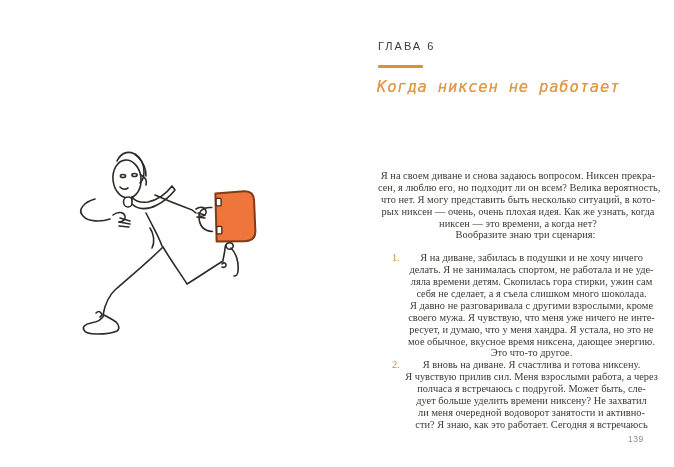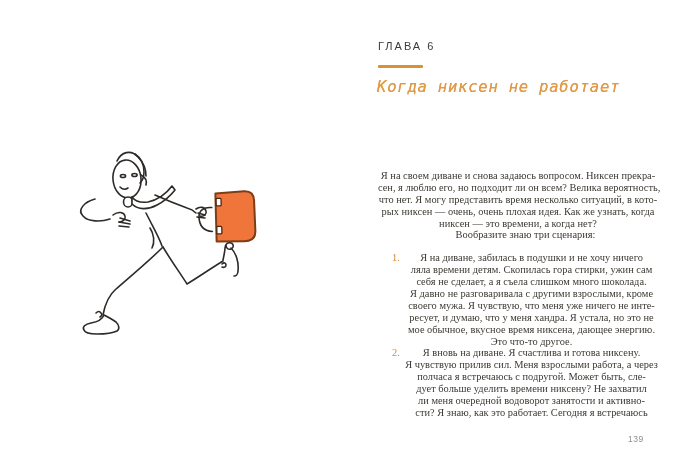--- a/index.html
+++ b/index.html
@@ -111,30 +111,31 @@
   </svg>
 
   <div class="chapter-label">ГЛАВА 6</div>
   <div class="chapter-rule"></div>
   <div class="chapter-title">Когда никсен не работает</div>
 
   <div class="body-text">
     <div>
       <div class="tl">Я на своем диване и снова задаюсь вопросом. Никсен прекра-</div>
       <div class="tl">сен, я люблю его, но подходит ли он всем? Велика вероятность,</div>
-      <div class="tl">что нет. Я могу представить время несколько ситуаций, в кото-</div>
+      <div class="tl">что нет. Я могу представить быть несколько ситуаций, в кото-</div>
       <div class="tl">рых никсен — очень, очень плохая идея. Как же узнать, когда</div>
       <div class="tl">никсен — это времени, а когда нет?</div>
       <div class="tl indent">Вообразите знаю три сценария:</div>
     </div>
 
     <div class="scenario-list">
       <div class="list-item">
         <span class="list-num">1.</span>
         <div class="tl">Я на диване, забилась в подушки и не хочу ничего</div>
+        <div class="tl">делать. Я не занималась спортом, не работала и не уде-</div>
         <div class="tl">ляла времени детям. Скопилась гора стирки, ужин сам</div>
         <div class="tl">себя не сделает, а я съела слишком много шоколада.</div>
         <div class="tl">Я давно не разговаривала с другими взрослыми, кроме</div>
         <div class="tl">своего мужа. Я чувствую, что меня уже ничего не инте-</div>
         <div class="tl">ресует, и думаю, что у меня хандра. Я устала, но это не</div>
         <div class="tl">мое обычное, вкусное время никсена, дающее энергию.</div>
         <div class="tl">Это что-то другое.</div>
       </div>
       <div class="list-item">
         <span class="list-num">2.</span>

